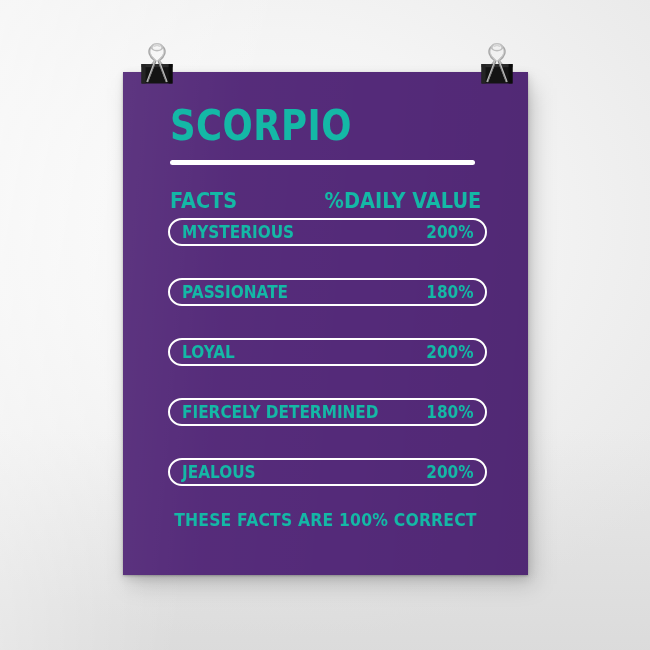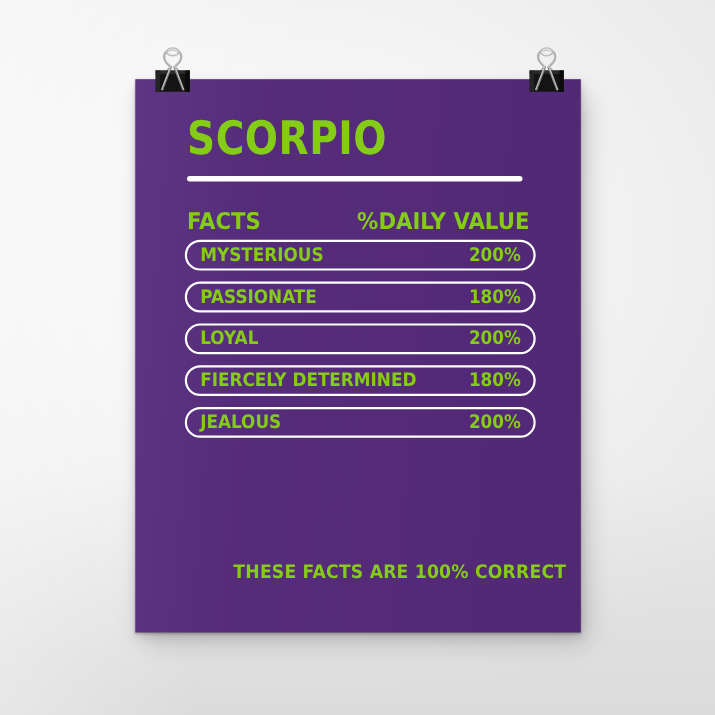--- a/index.html
+++ b/index.html
@@ -73,21 +73,21 @@
   .clip.left  { left: 134px; top: 38px; }
   .clip.right { left: 474px; top: 38px; }
 
   
   .content {
     position: absolute;
     left: 0;
     top: 0;
     width: 405px;
     height: 503px;
-    color: #84cc16;
+    color: #14b8a6;
   }
 
   .title {
     position: absolute;
     left: 47px;
     top: 33px;
     font-size: 42px;
     line-height: 42px;
     font-weight: 700;
     letter-spacing: 0.5px;
@@ -144,21 +144,21 @@
   .rows {
     position: absolute;
     left: 45px;
     top: 146px;
     width: 319px;
   }
 
   .row {
     position: relative;
     height: 28px;
-    margin-bottom: 10px;
+    margin-bottom: 32px;
     border: 2px solid #ffffff;
     border-radius: 15px;
     box-sizing: border-box;
   }
   .row-label {
     position: absolute;
     left: 12px;
     top: 0;
     height: 24px;
     line-height: 25px;
@@ -181,21 +181,21 @@
     transform: scaleX(0.90);
     transform-origin: right center;
     white-space: nowrap;
   }
 
   .footnote {
     position: absolute;
     left: 0;
     right: 0;
     top: 438px;
-    text-align: right;
+    text-align: center;
     font-size: 17px;
     font-weight: 700;
     font-family: "DejaVu Sans", sans-serif;
     letter-spacing: 0.2px;
     white-space: nowrap;
   }
   .footnote span {
     display: inline-block;
     transform: scaleX(0.92);
   }

